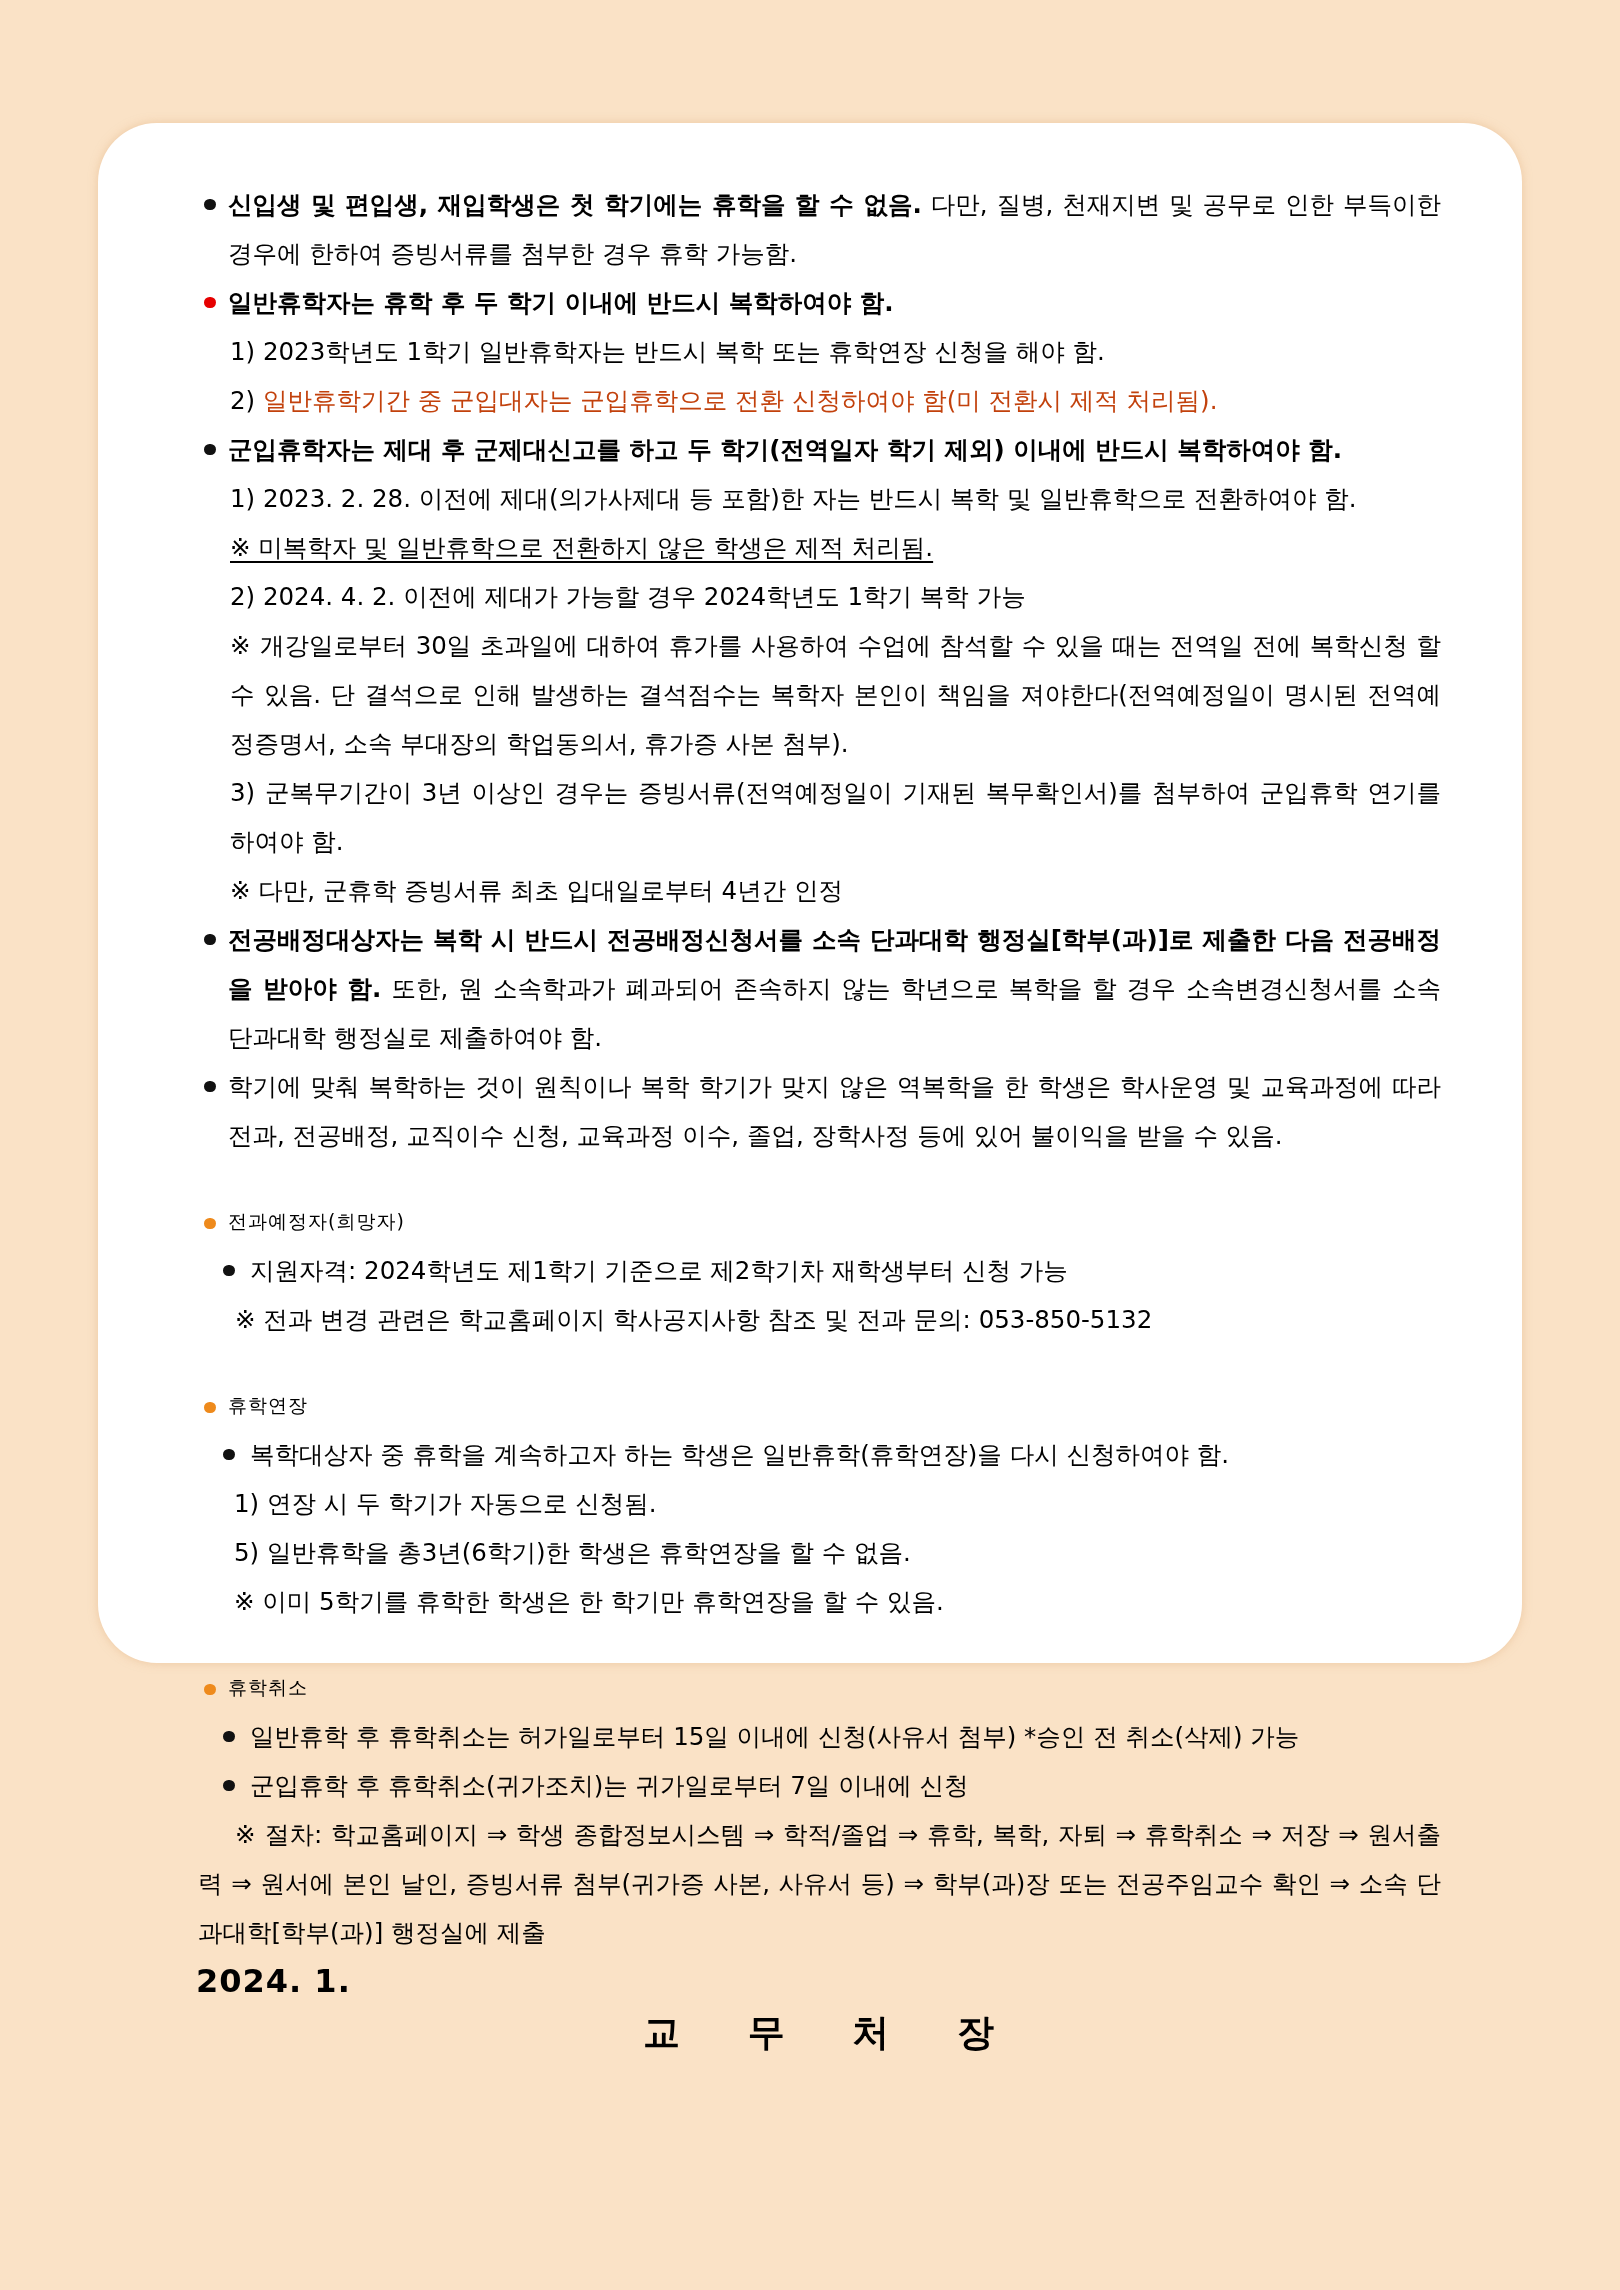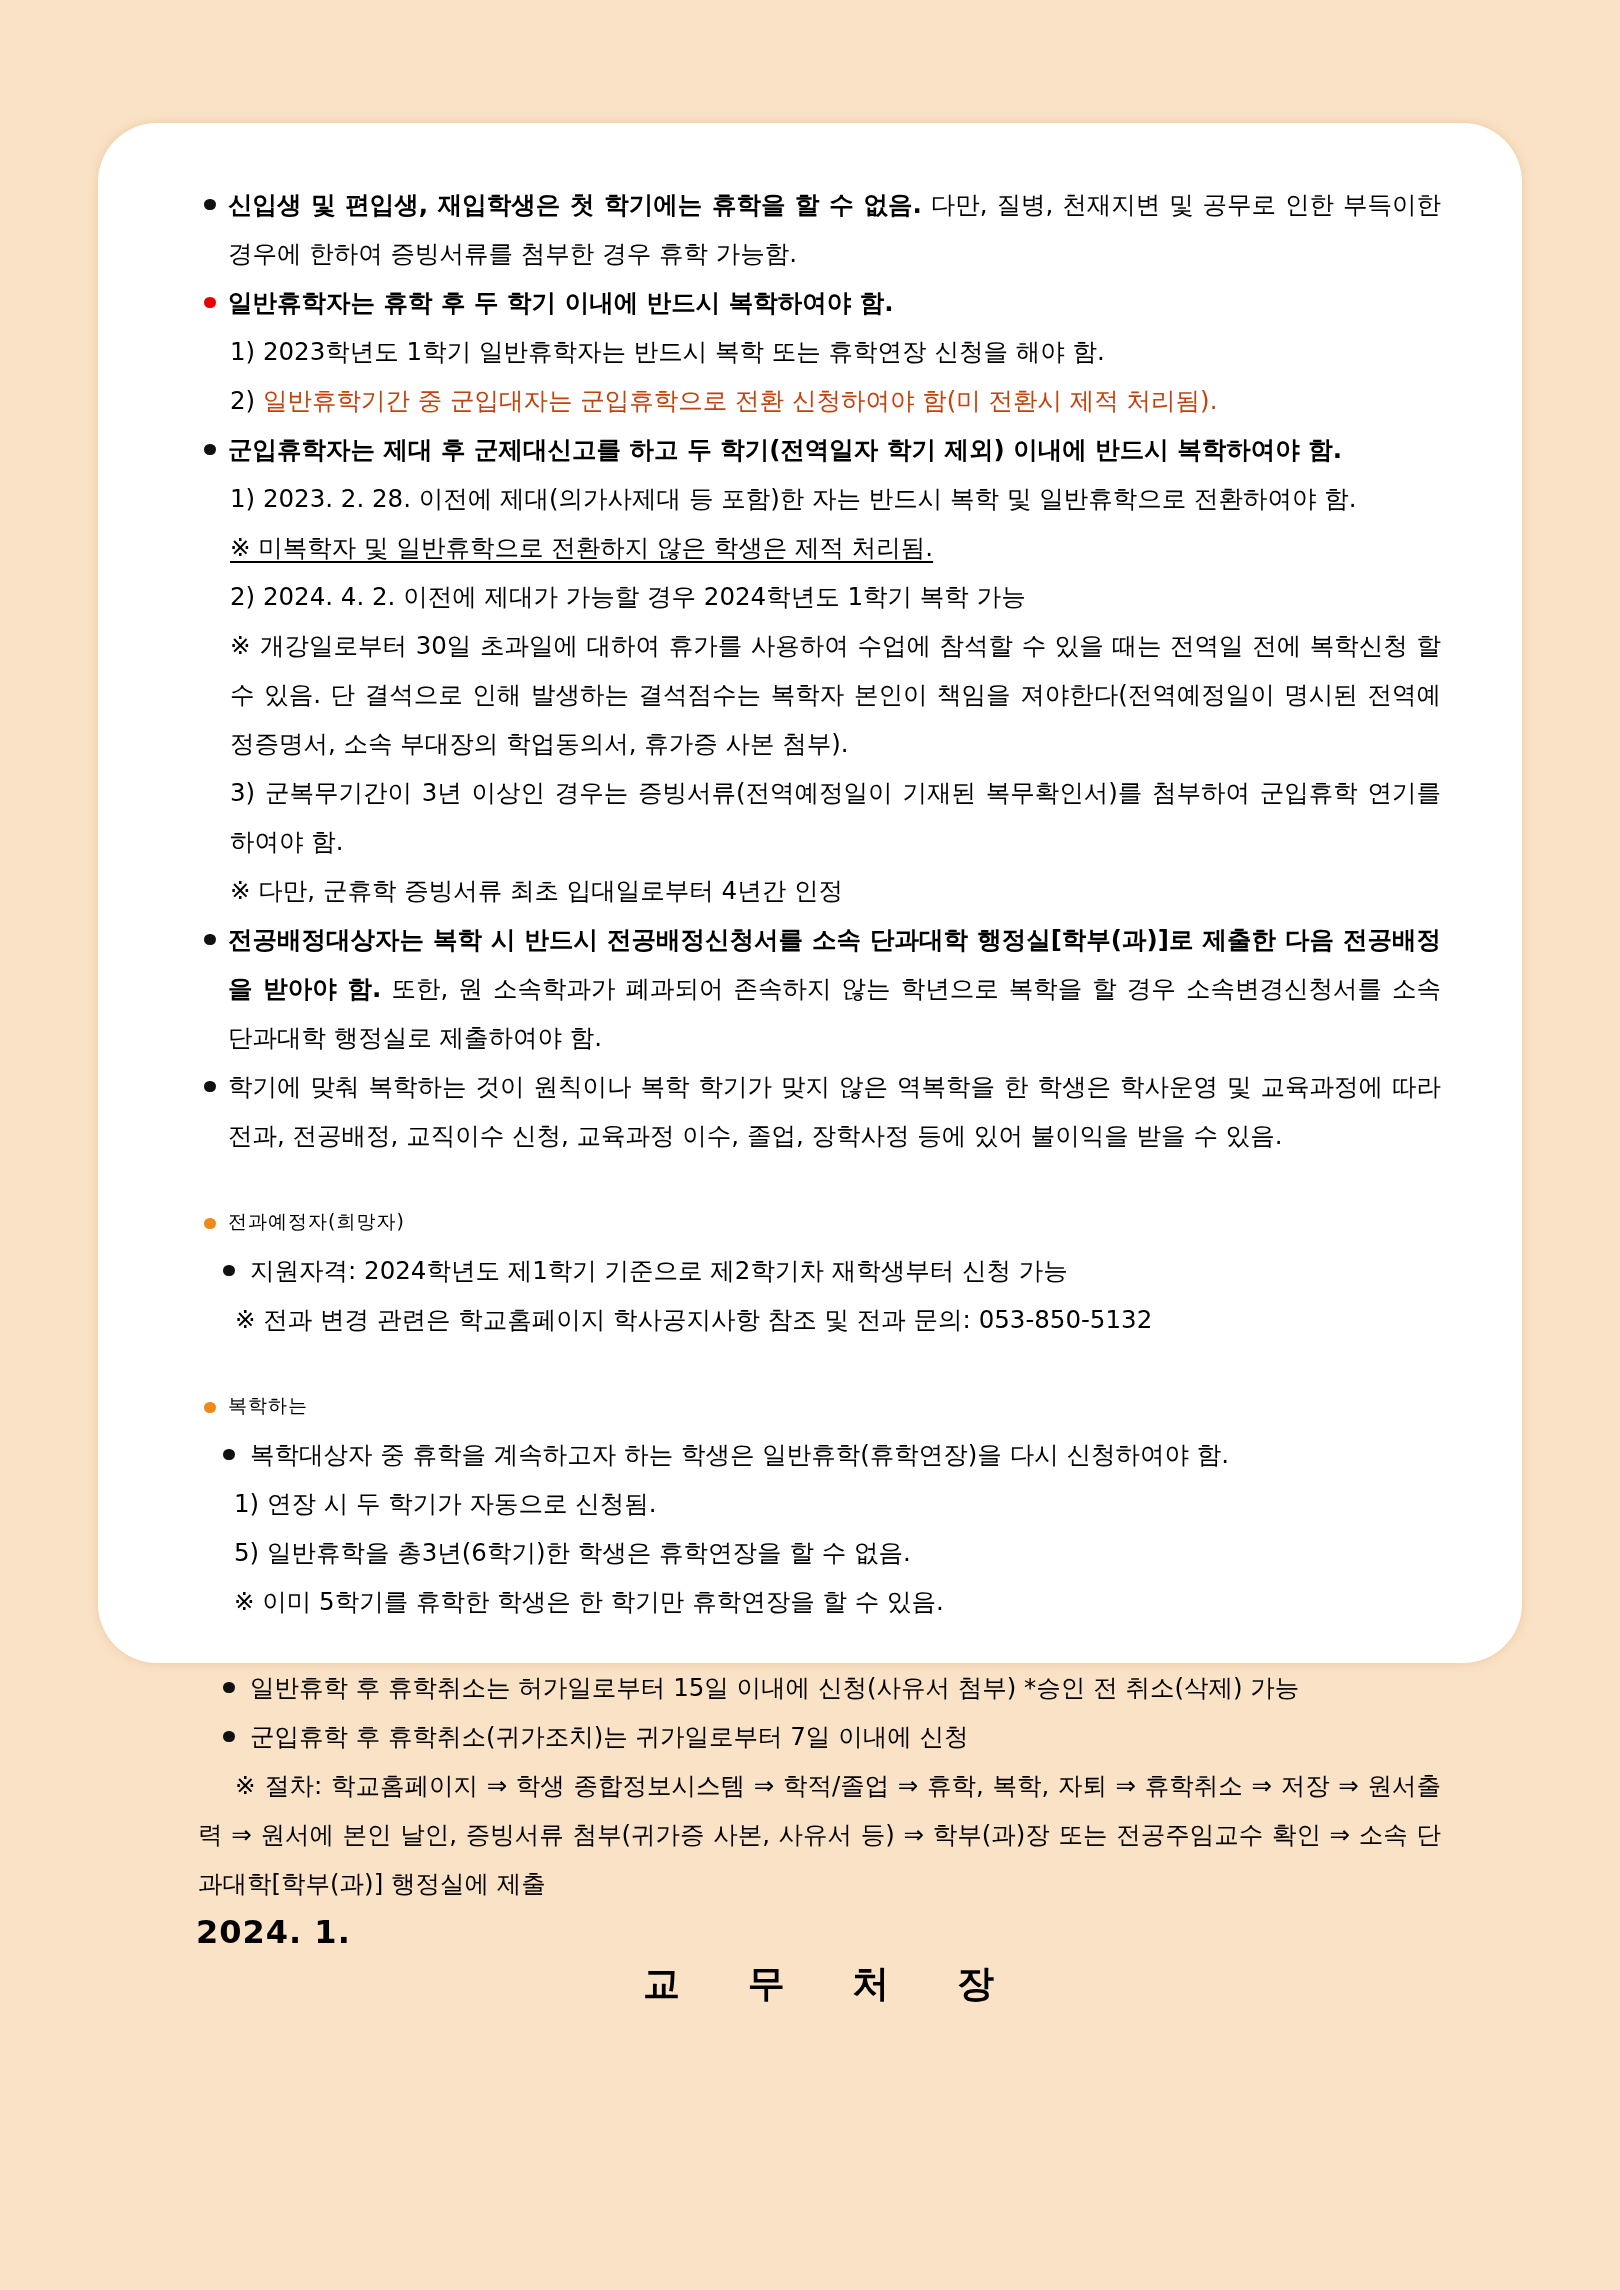--- a/index.html
+++ b/index.html
@@ -103,32 +103,36 @@
       <div class="section-item">
         <span class="dot"></span>
         <p><span>지원자격: 2024학년도 제1학기 기준으로 제2학기차 재학생부터 신청 가능</span></p>
       </div>
       <p class="section-note"><span>※ 전과 변경 관련은 학교홈페이지 학사공지사항 참조 및 전과 문의: 053-850-5132</span></p>
     </div>
 
     <div class="section">
       <div class="bullet-item section-head">
         <span class="dot orange"></span>
-        <p><span class="head-label">복학하는</span></p>
+        <p><span class="head-label">휴학연장</span></p>
       </div>
       <div class="section-item">
         <span class="dot"></span>
         <p><span>복학대상자 중 휴학을 계속하고자 하는 학생은 일반휴학(휴학연장)을 다시 신청하여야 함.</span></p>
       </div>
       <p class="section-sub"><span>1) 연장 시 두 학기가 자동으로 신청됨.</span></p>
       <p class="section-sub"><span>5) 일반휴학을 총3년(6학기)한 학생은 휴학연장을 할 수 없음.</span></p>
       <p class="section-sub"><span>※ 이미 5학기를 휴학한 학생은 한 학기만 휴학연장을 할 수 있음.</span></p>
     </div>
 
     <div class="section">
+      <div class="bullet-item section-head">
+        <span class="dot orange"></span>
+        <p><span class="head-label">휴학취소</span></p>
+      </div>
       <div class="section-item">
         <span class="dot"></span>
         <p><span>일반휴학 후 휴학취소는 허가일로부터 15일 이내에 신청(사유서 첨부) *승인 전 취소(삭제) 가능</span></p>
       </div>
       <div class="section-item">
         <span class="dot"></span>
         <p><span>군입휴학 후 휴학취소(귀가조치)는 귀가일로부터 7일 이내에 신청</span></p>
       </div>
       <p class="procedure"><span>※ 절차: 학교홈페이지 ⇒ 학생 종합정보시스템 ⇒ 학적/졸업 ⇒ 휴학, 복학, 자퇴 ⇒ 휴학취소 ⇒ 저장 ⇒ 원서출력 ⇒ 원서에 본인 날인, 증빙서류 첨부(귀가증 사본, 사유서 등) ⇒ 학부(과)장 또는 전공주임교수 확인 ⇒ 소속 단과대학[학부(과)] 행정실에 제출</span></p>
     </div>

